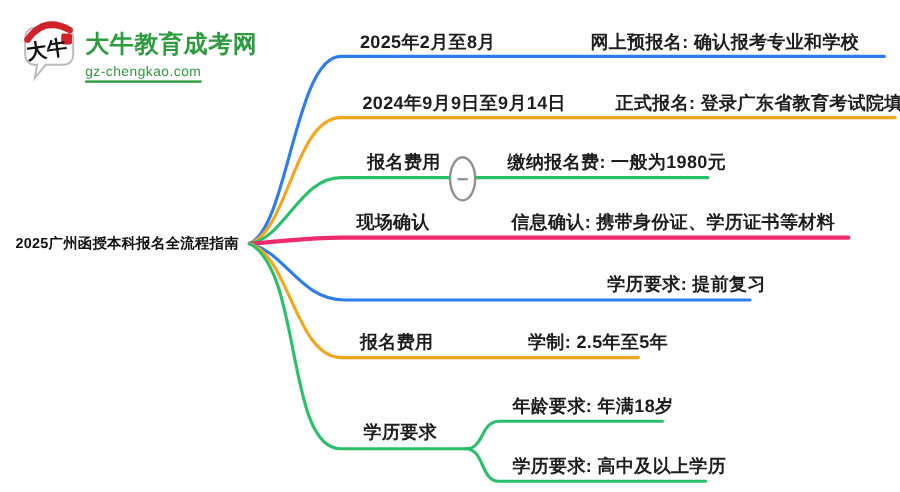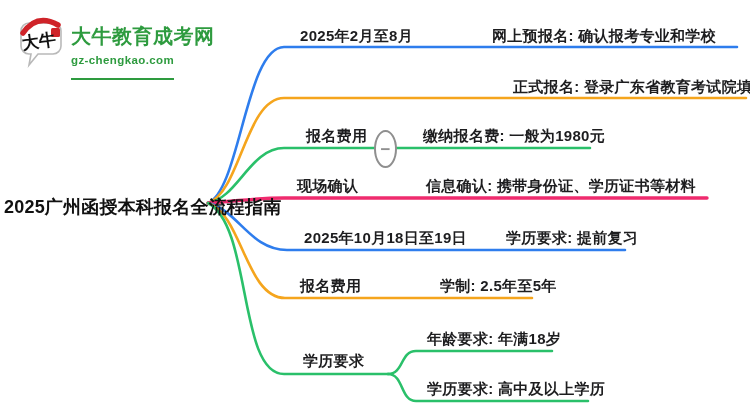--- a/index.html
+++ b/index.html
@@ -7,29 +7,29 @@
     position:relative;width:750px;height:410px;overflow:hidden;background:#ffffff;
     font-family:"Liberation Sans", sans-serif;
   }
   .links{position:absolute;left:0;top:0;}
   .label{
     position:absolute;white-space:nowrap;color:#1d1d1f;
     font-size:15px;font-weight:600;line-height:18px;letter-spacing:.3px;
   }
   .root-label{
     position:absolute;left:4px;top:195px;width:204px;text-align:center;
-    font-size:18px;font-weight:700;color:#111;white-space:nowrap;letter-spacing:.2px;
+    font-size:12px;font-weight:700;color:#111;white-space:nowrap;letter-spacing:.2px;
   }
   
   .logo{position:absolute;left:18px;top:16px;display:flex;align-items:flex-start;gap:7px;cursor:pointer;}
   .logo-text{padding-top:7px;}
   .site-name{font-size:20px;font-weight:700;color:#2e9b3f;letter-spacing:.5px;}
   .site-url{
-    font-size:11.5px;font-weight:700;color:#2e9b3f;letter-spacing:.4px;
-    border-bottom:2px solid #2e9b3f;padding-bottom:12px;margin-top:1px;display:inline-block;
+    font-size:11.5px;font-weight:400;color:#2e9b3f;letter-spacing:.4px;
+    border-bottom:2px solid #2e9b3f;padding-bottom:1px;margin-top:1px;display:inline-block;
   }
   
   .collapse-btn{
     position:absolute;left:374px;top:130px;width:23px;height:38px;
     background:#fff;border:2px solid #8f8f8f;border-radius:50%;
     display:flex;align-items:center;justify-content:center;
     color:#8f8f8f;font-size:17px;font-weight:700;line-height:1;cursor:pointer;box-sizing:border-box;
   }
 </style>
 </head>
@@ -62,29 +62,29 @@
       <div class="site-name">大牛教育成考网</div>
       <div class="site-url">gz-chengkao.com</div>
     </div>
   </div>
 
   <div class="root-label">2025广州函授本科报名全流程指南</div>
 
   <div class="label" style="left:300px;top:27px">2025年2月至8月</div>
   <div class="label" style="left:492px;top:27px">网上预报名: 确认报考专业和学校</div>
 
+  <div class="label" style="left:302px;top:78px">2024年9月9日至9月14日</div>
   <div class="label" style="left:513px;top:78px">正式报名: 登录广东省教育考试院填写信息</div>
 
   <div class="label" style="left:306px;top:127px">报名费用</div>
   <div class="label" style="left:423px;top:127px">缴纳报名费: 一般为1980元</div>
 
   <div class="label" style="left:297px;top:177px">现场确认</div>
   <div class="label" style="left:426px;top:177px">信息确认: 携带身份证、学历证书等材料</div>
 
-  <div class="label" style="left:304px;top:229px">2025年10月18日至19日</div>
   <div class="label" style="left:506px;top:229px">学历要求: 提前复习</div>
 
   <div class="label" style="left:300px;top:277px">报名费用</div>
   <div class="label" style="left:440px;top:277px">学制: 2.5年至5年</div>
 
   <div class="label" style="left:303px;top:352px">学历要求</div>
   <div class="label" style="left:427px;top:330px">年龄要求: 年满18岁</div>
   <div class="label" style="left:427px;top:380px">学历要求: 高中及以上学历</div>
 
   <div class="collapse-btn">

